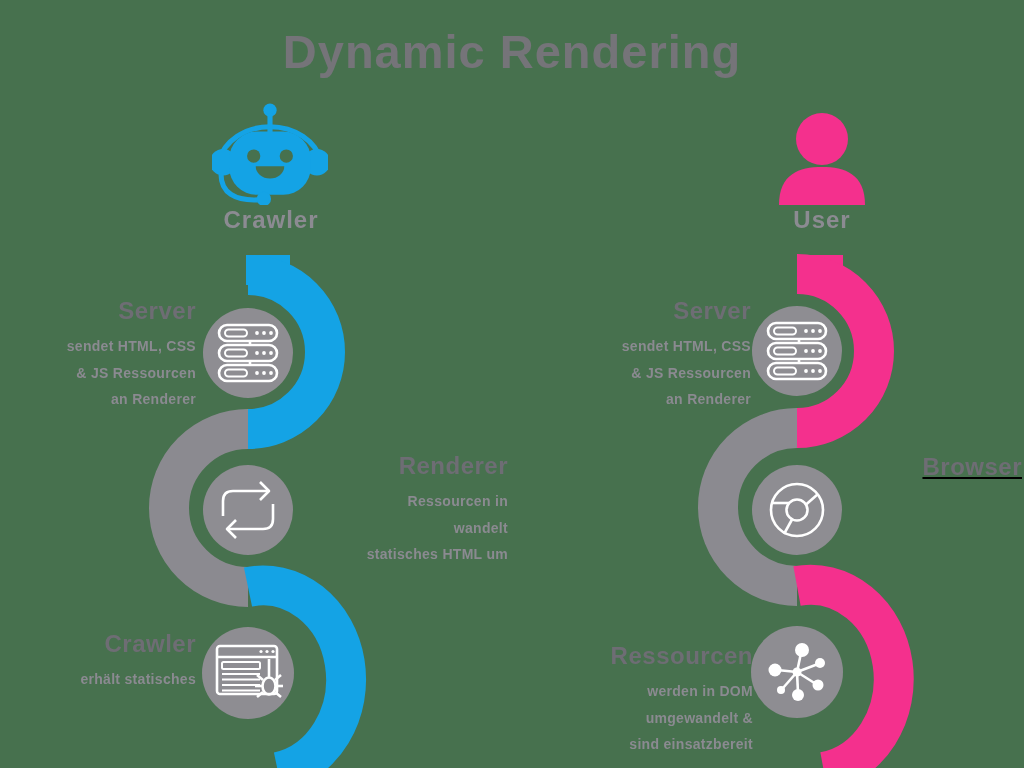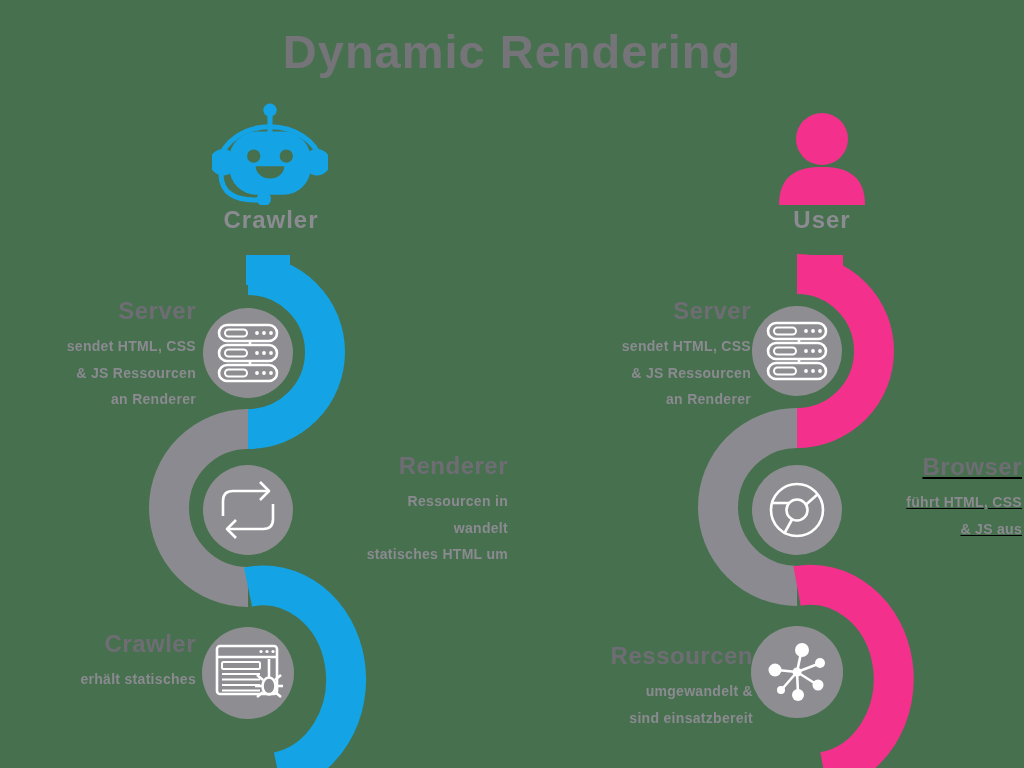--- a/index.html
+++ b/index.html
@@ -239,27 +239,24 @@
     <div class="step-title">Server</div>
     <div class="step-body">
       <div>sendet HTML, CSS</div>
       <div>&amp; JS Ressourcen</div>
       <div>an Renderer</div>
     </div>
   </div>
 
   <div class="step" style="left:840px;top:453px;width:182px;text-decoration:underline;">
     <div class="step-title">Browser</div>
-    <div class="step-body">
-      <div>führt HTML, CSS</div>
-      <div>&amp; JS aus</div>
-    </div>
   </div>
 
   <div class="step" style="left:563px;top:630px;width:190px;margin-top:12px;">
     <div class="step-title">Ressourcen</div>
     <div class="step-body">
+      <div>werden in DOM</div>
       <div>umgewandelt &amp;</div>
       <div>sind einsatzbereit</div>
     </div>
   </div>
 
 </div>
 
 </body></html>

